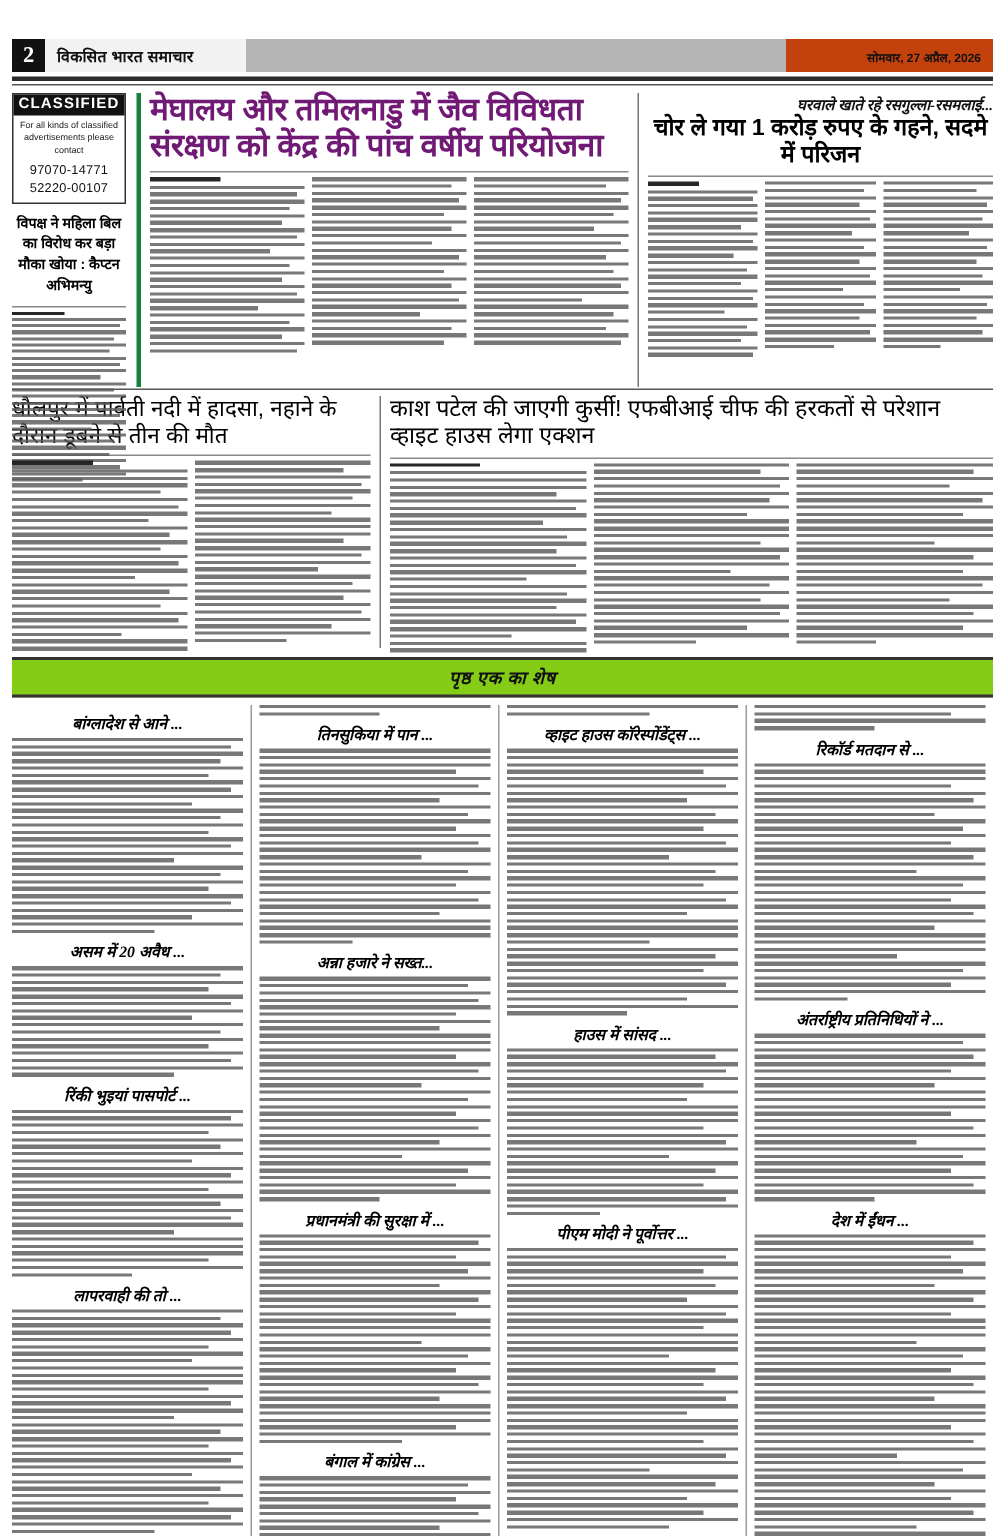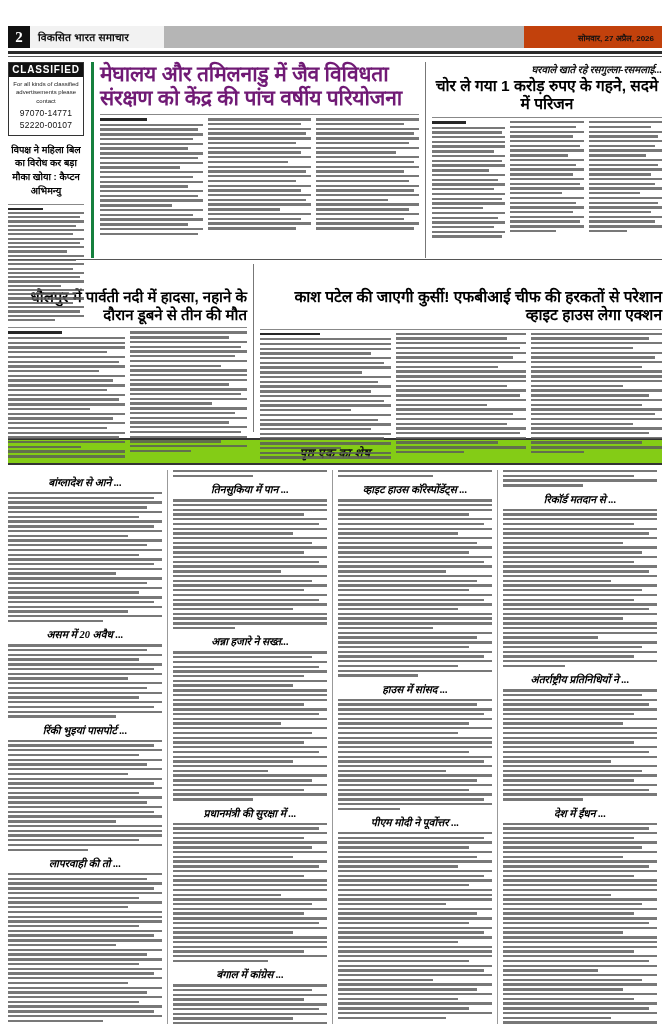--- a/index.html
+++ b/index.html
@@ -192,26 +192,25 @@
     box-sizing: border-box;
   }
   .mid-right {
     flex: 1;
     padding-left: 6px;
     box-sizing: border-box;
     min-width: 0;
   }
   .mid-head {
     font-size: 15px;
-    font-weight: bold;
+    font-weight: normal;
     line-height: 1.18;
-    text-align: right;
+    text-align: left;
     margin-bottom: 4px;
     color: #000;
-    margin-top: 24px;
   }
   .mid-head.wide { font-size: 15.5px; }
   .mid-body { display: flex; gap: 5px; }
   .mid-body .bodycol { flex: 1; min-width: 0; }
 
   
   .jump-banner {
     margin-top: 6px;
     background: #84cc16;
     border-top: 2px solid #333;

